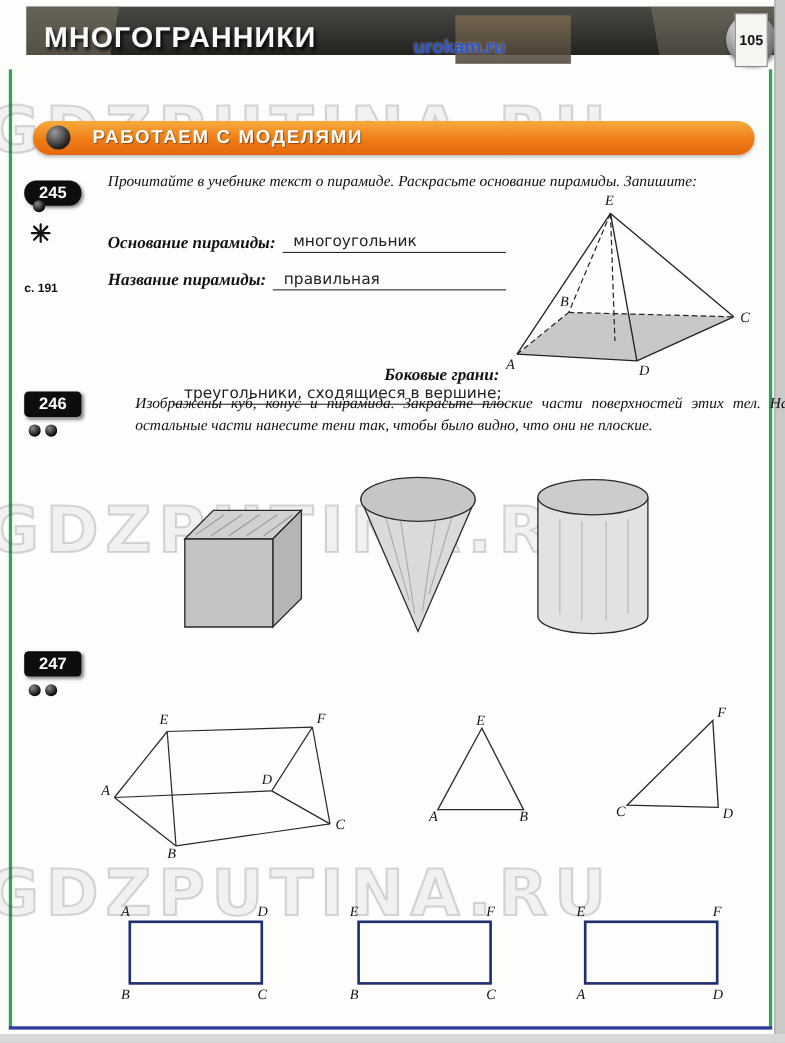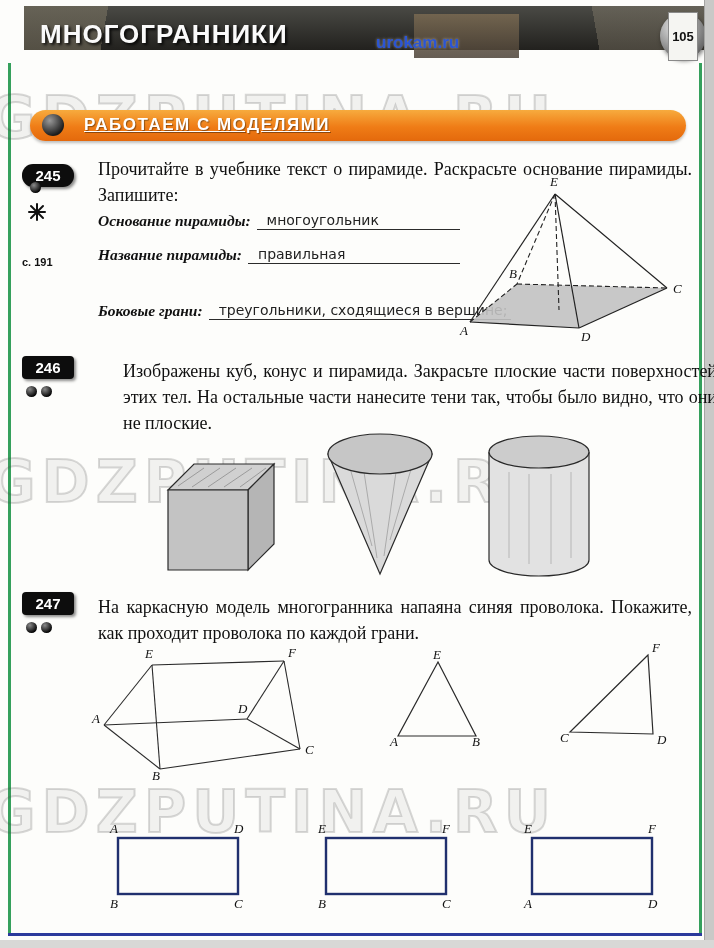--- a/index.html
+++ b/index.html
@@ -36,36 +36,36 @@
   
   .wm{position:absolute;left:-12px;white-space:nowrap;pointer-events:none;
       font:800 58px "DejaVu Sans",sans-serif;letter-spacing:6px;
       color:rgba(90,90,90,.07);-webkit-text-stroke:2px rgba(70,70,70,.20);}
 
   
   .section-bar{position:absolute;left:30px;top:110px;width:656px;height:31px;border-radius:16px;
     background:linear-gradient(180deg,#f7ab3e,#ef7c16 55%,#e4690c);
     box-shadow:0 2px 3px rgba(0,0,0,.25);}
   .section-bar .label{position:absolute;left:54px;top:5px;font:bold 17px "Liberation Sans",sans-serif;
-    color:#fff;letter-spacing:1.5px;text-shadow:1px 1px 1px rgba(0,0,0,.4);text-decoration:underline;}
+    color:#fff;letter-spacing:1.5px;text-shadow:1px 1px 1px rgba(0,0,0,.4);}
   .sphere{position:absolute;left:12px;top:4px;width:22px;height:22px;border-radius:50%;
     background:radial-gradient(circle at 35% 30%,#9a9a9a,#1c1c1c 72%);}
 
   
   .badge{position:absolute;left:22px;width:52px;height:23px;background:#0d0d0d;border-radius:4px;
     color:#fff;font:bold 15px "Liberation Sans",sans-serif;text-align:center;line-height:23px;
     box-shadow:2px 2px 3px rgba(0,0,0,.45);}
   .dots{position:absolute;display:flex;gap:4px;}
   .dot{width:11px;height:11px;border-radius:50%;
     background:radial-gradient(circle at 35% 30%,#8a8a8a,#000 75%);}
   .ref{position:absolute;font:bold 11px "Liberation Sans",sans-serif;color:#111;}
 
   
-  .ttext{position:absolute;left:98px;width:594px;font-size:18px;line-height:1.45;
-    text-align:justify;color:#101010;}
+  .ttext{position:absolute;left:98px;width:594px;font-size:14px;line-height:1.45;
+    text-align:justify;color:#101010;font-style:italic;}
 
   
   .frow{position:absolute;left:98px;width:362px;display:flex;align-items:flex-end;}
   .frow .lbl{font:bold italic 15.5px "Liberation Serif",serif;white-space:nowrap;margin-right:6px;}
   .frow .ans{flex:1;border-bottom:1.4px solid #2b2b2b;
     font:14px "DejaVu Sans",sans-serif;color:#222;padding:0 4px 1px 10px;white-space:nowrap;}
 
   .fig{position:absolute;}
 </style>
 </head>
@@ -114,21 +114,21 @@
   <div class="ttext" style="top:156px;">Прочитайте в учебнике текст о пирамиде. Раскрасьте основание пирамиды. Запишите:</div>
 
   <div class="frow" style="top:246px;">
     <span class="lbl">Название пирамиды:</span>
     <span class="ans">правильная</span>
   </div>
   <div class="frow" style="top:212px;">
     <span class="lbl">Основание пирамиды:</span>
     <span class="ans">многоугольник</span>
   </div>
-  <div class="frow" style="top:302px;">
+  <div class="frow" style="top:332px;flex-direction:column;">
     <span class="lbl">Боковые грани:</span>
     <span class="ans">треугольники, сходящиеся в вершине;</span>
   </div>
 
   <svg class="fig" style="left:455px;top:172px;" width="248" height="170" viewBox="0 0 248 170">
     <polygon points="15,150 62,112 212,116 124,156" fill="#c2c2c2" opacity="0.9"></polygon>
     <g stroke="#222" stroke-width="1.2" fill="none">
       <line x1="100" y1="22" x2="15" y2="150"></line>
       <line x1="100" y1="22" x2="124" y2="156"></line>
       <line x1="100" y1="22" x2="212" y2="116"></line>
@@ -187,21 +187,20 @@
     <line x1="104" y1="20" x2="104" y2="128" stroke="#2a2a2a" stroke-width="1.2"></line>
     <path d="M4 128 A50 16 0 0 0 104 128" fill="none" stroke="#2a2a2a" stroke-width="1.2"></path>
     <ellipse cx="54" cy="20" rx="50" ry="16" fill="#cccccc" stroke="#2a2a2a" stroke-width="1.2"></ellipse>
   </svg>
 
   <div class="badge" style="top:592px;">247</div>
   <div class="dots" style="left:26px;top:622px;">
     <div class="dot"></div>
     <div class="dot"></div>
   </div>
-  <div class="ttext" style="top:594px;">На каркасную модель многогранника напаяна синяя проволока. Покажите, как проходит проволока по каждой грани.</div>
 
   <svg class="fig" style="left:92px;top:645px;" width="225" height="135" viewBox="0 0 225 135">
     <g stroke="#2a2a2a" stroke-width="1.1" fill="none">
       <line x1="12" y1="80" x2="60" y2="20"></line>
         <line x1="60" y1="20" x2="68" y2="124"></line>
       <line x1="12" y1="80" x2="68" y2="124"></line>
       <line x1="155" y1="74" x2="192" y2="16"></line>
         <line x1="192" y1="16" x2="208" y2="104"></line>
       <line x1="155" y1="74" x2="208" y2="104"></line>
       <line x1="60" y1="20" x2="192" y2="16"></line>

